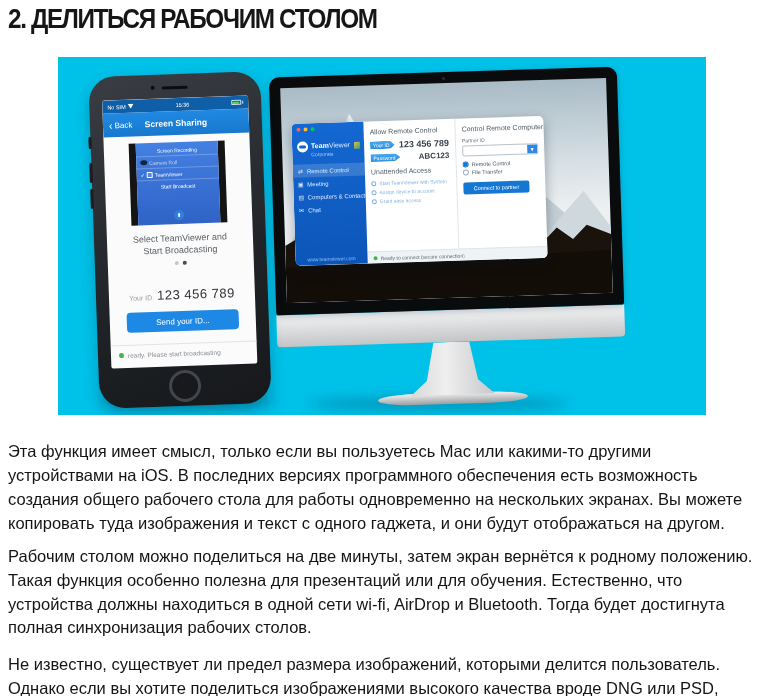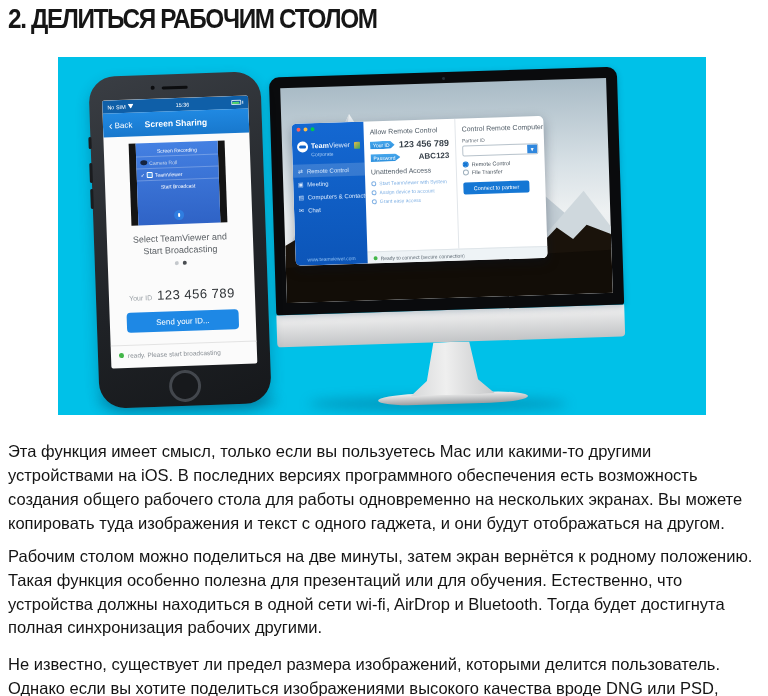--- a/index.html
+++ b/index.html
@@ -355,15 +355,15 @@
           </div>
         </div>
       </div>
       <div class="home-ring"></div>
     </div>
   </div>
 </div>
 
 <div class="article">
   <p>Эта функция имеет смысл, только если вы пользуетесь Mac или какими-то другими устройствами на iOS. В последних версиях программного обеспечения есть возможность создания общего рабочего стола для работы одновременно на нескольких экранах. Вы можете копировать туда изображения и текст с одного гаджета, и они будут отображаться на другом.</p>
-  <p>Рабочим столом можно поделиться на две минуты, затем экран вернётся к родному положению. Такая функция особенно полезна для презентаций или для обучения. Естественно, что устройства должны находиться в одной сети wi-fi, AirDrop и Bluetooth. Тогда будет достигнута полная синхронизация рабочих другими.</p>
+  <p>Рабочим столом можно поделиться на две минуты, затем экран вернётся к родному положению. Такая функция особенно полезна для презентаций или для обучения. Естественно, что устройства должны находиться в одной сети wi-fi, AirDrop и Bluetooth. Тогда будет достигнута полная синхронизация рабочих столов.</p>
   <p class="spaced">Не известно, существует ли предел размера изображений, которыми делится пользователь. Однако если вы хотите поделиться изображениями высокого качества вроде DNG или PSD, лучше использовать для этой цели AirDrop или какой-нибудь другой сервис.</p>
 </div>
 
 </body></html>

